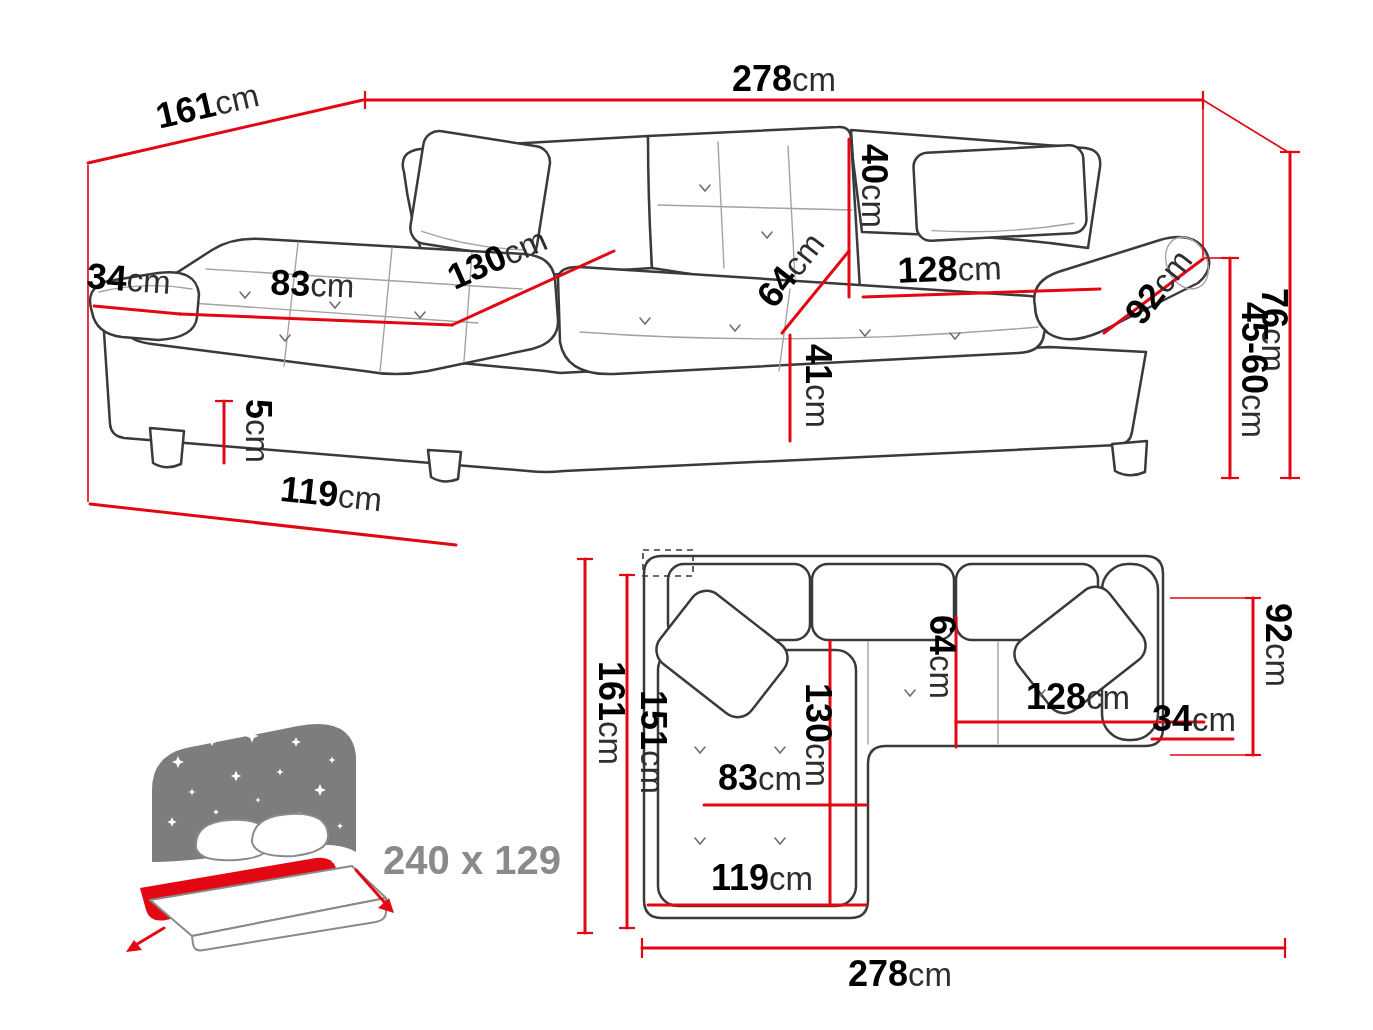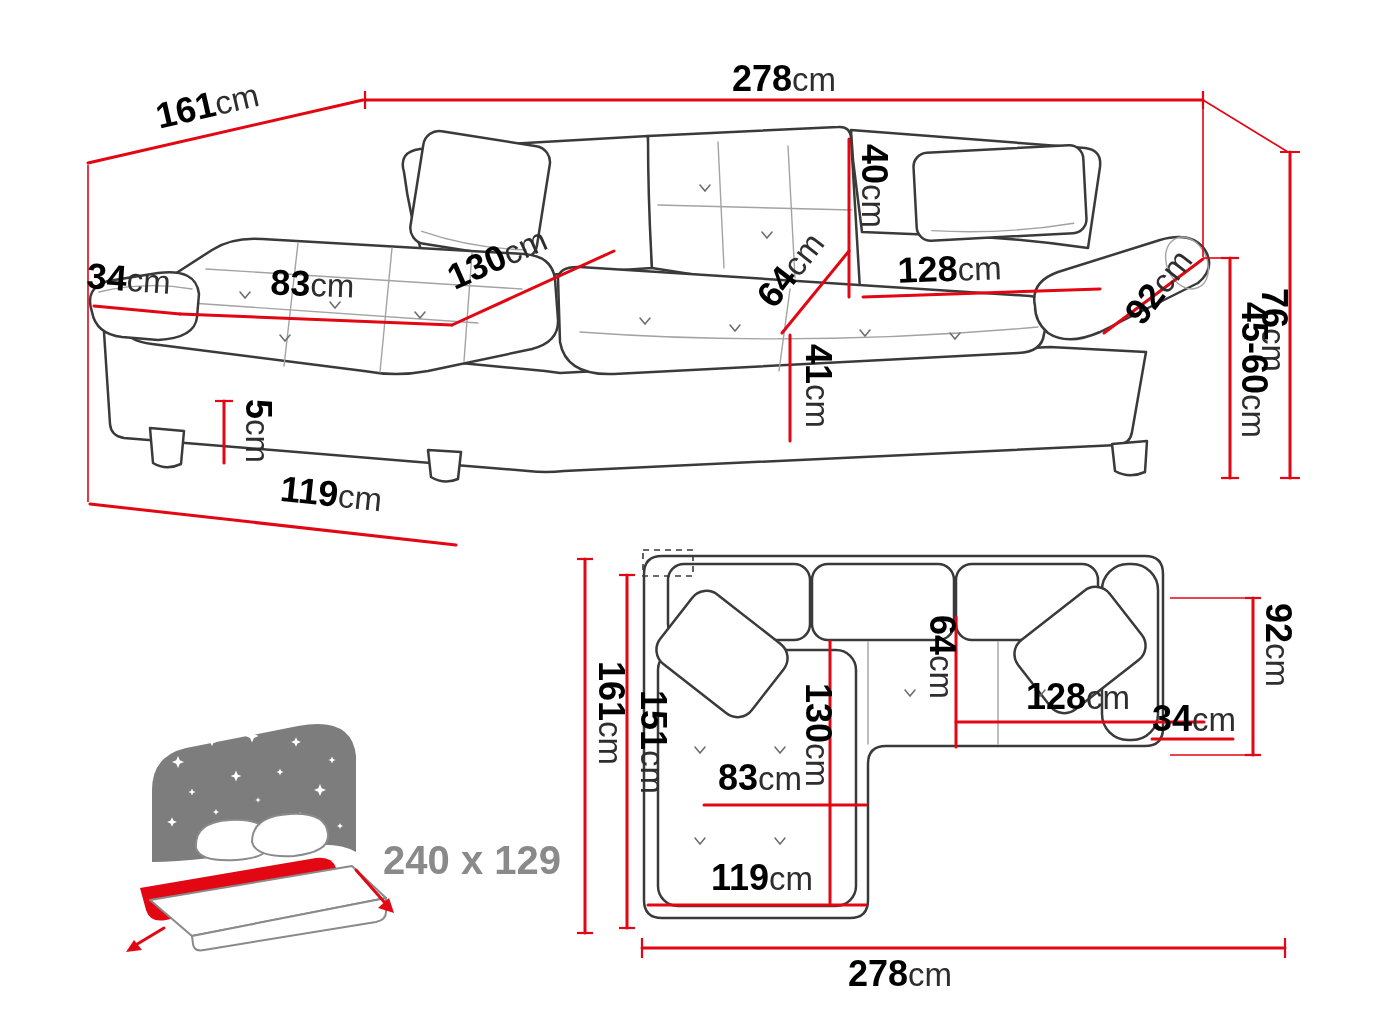--- a/index.html
+++ b/index.html
@@ -1,16 +1,16 @@
 <!DOCTYPE html>
 <html><head>
 <meta charset="utf-8">
 <style>
   html,body{margin:0;padding:0;background:#ffffff;}
-  .stage{position:relative;width:1373px;height:1030px;background:#ffffff;overflow:hidden;border-radius:23px;}
+  .stage{position:relative;width:1373px;height:1030px;background:#ffffff;overflow:hidden;}
   svg{position:absolute;inset:0;display:block;}
   .outline{fill:#ffffff;stroke:#3a3a3a;stroke-width:2.5;stroke-linejoin:round;stroke-linecap:round;}
   .seam{fill:none;stroke:#a3a3a3;stroke-width:1.4;stroke-linecap:round;}
   .tuft{fill:none;stroke:#6f6f6f;stroke-width:1.6;stroke-linecap:round;}
   .dim-line{stroke:#e30613;stroke-width:3;fill:none;stroke-linecap:round;}
   .dim-thin{stroke:#e30613;stroke-width:1.6;fill:none;}
   .dim-tick{stroke:#e30613;stroke-width:2.2;}
   text.dim{font-family:"Liberation Sans",sans-serif;font-weight:700;font-size:36px;fill:#000000;text-anchor:middle;}
   text.dim .u{font-weight:400;font-size:33px;fill:#2e2e2e;}
   text.sleep{font-family:"Liberation Sans",sans-serif;font-weight:700;font-size:40px;fill:#8a8a8a;text-anchor:middle;}

